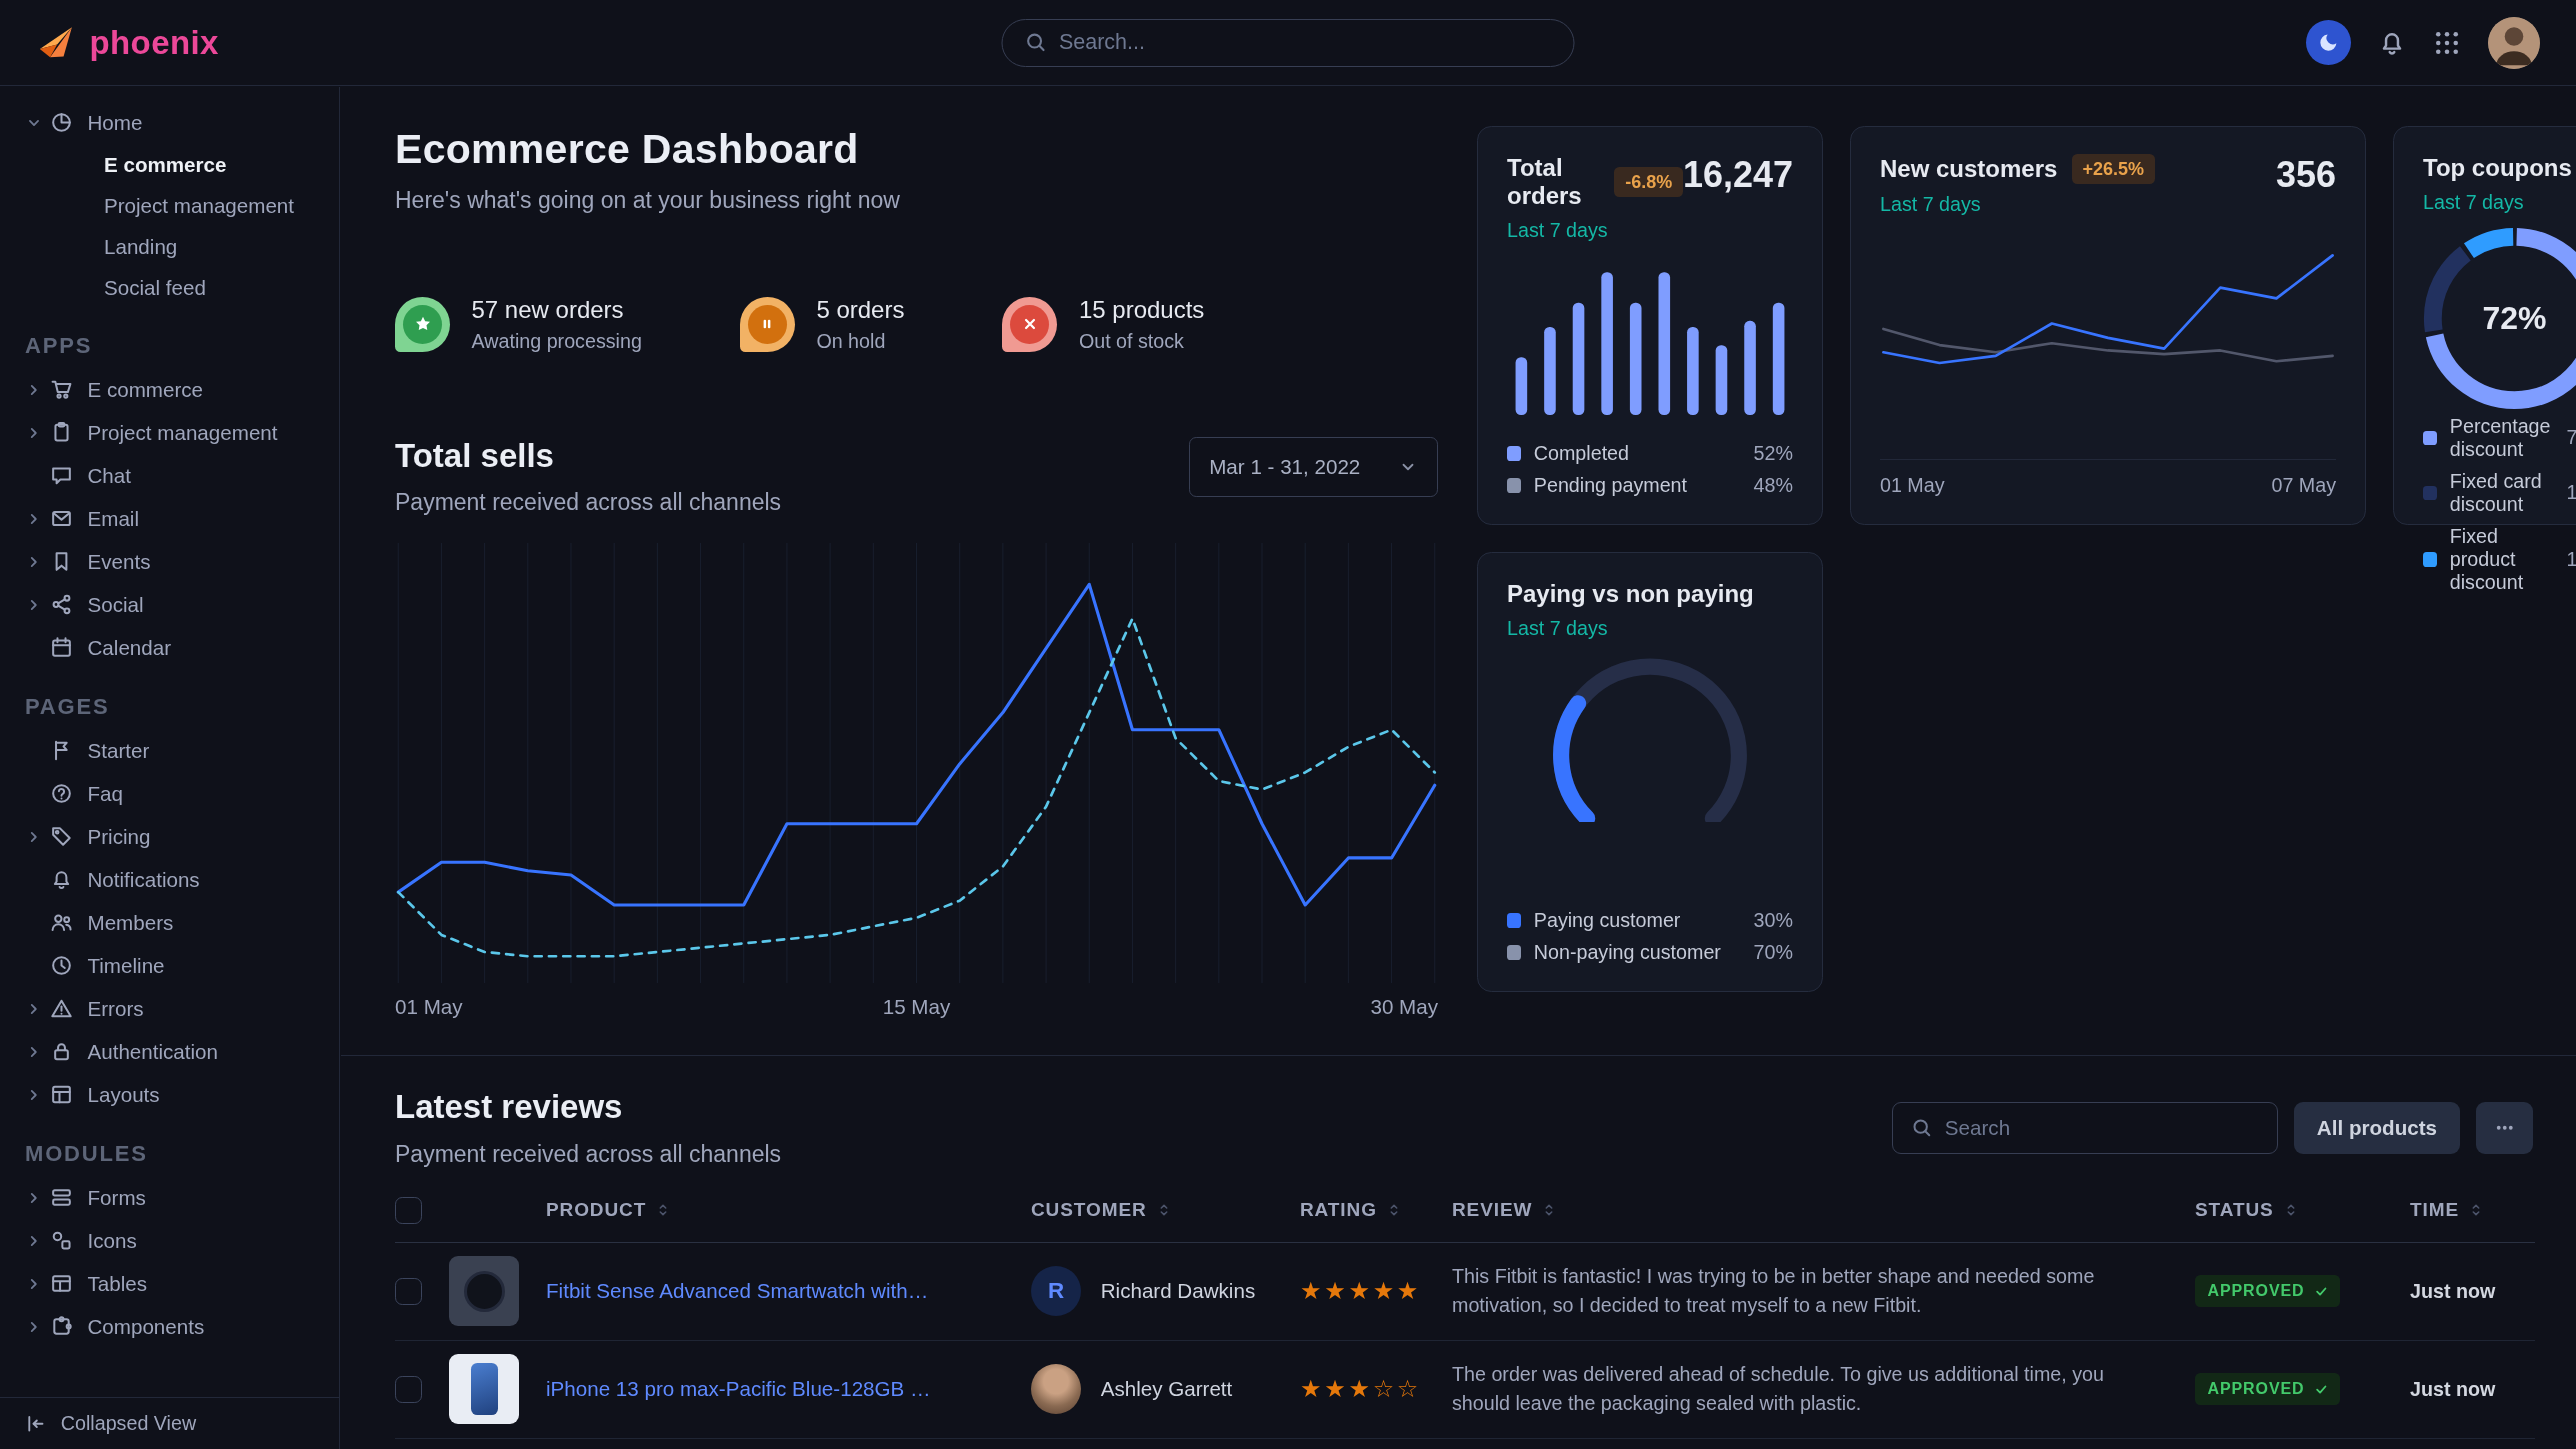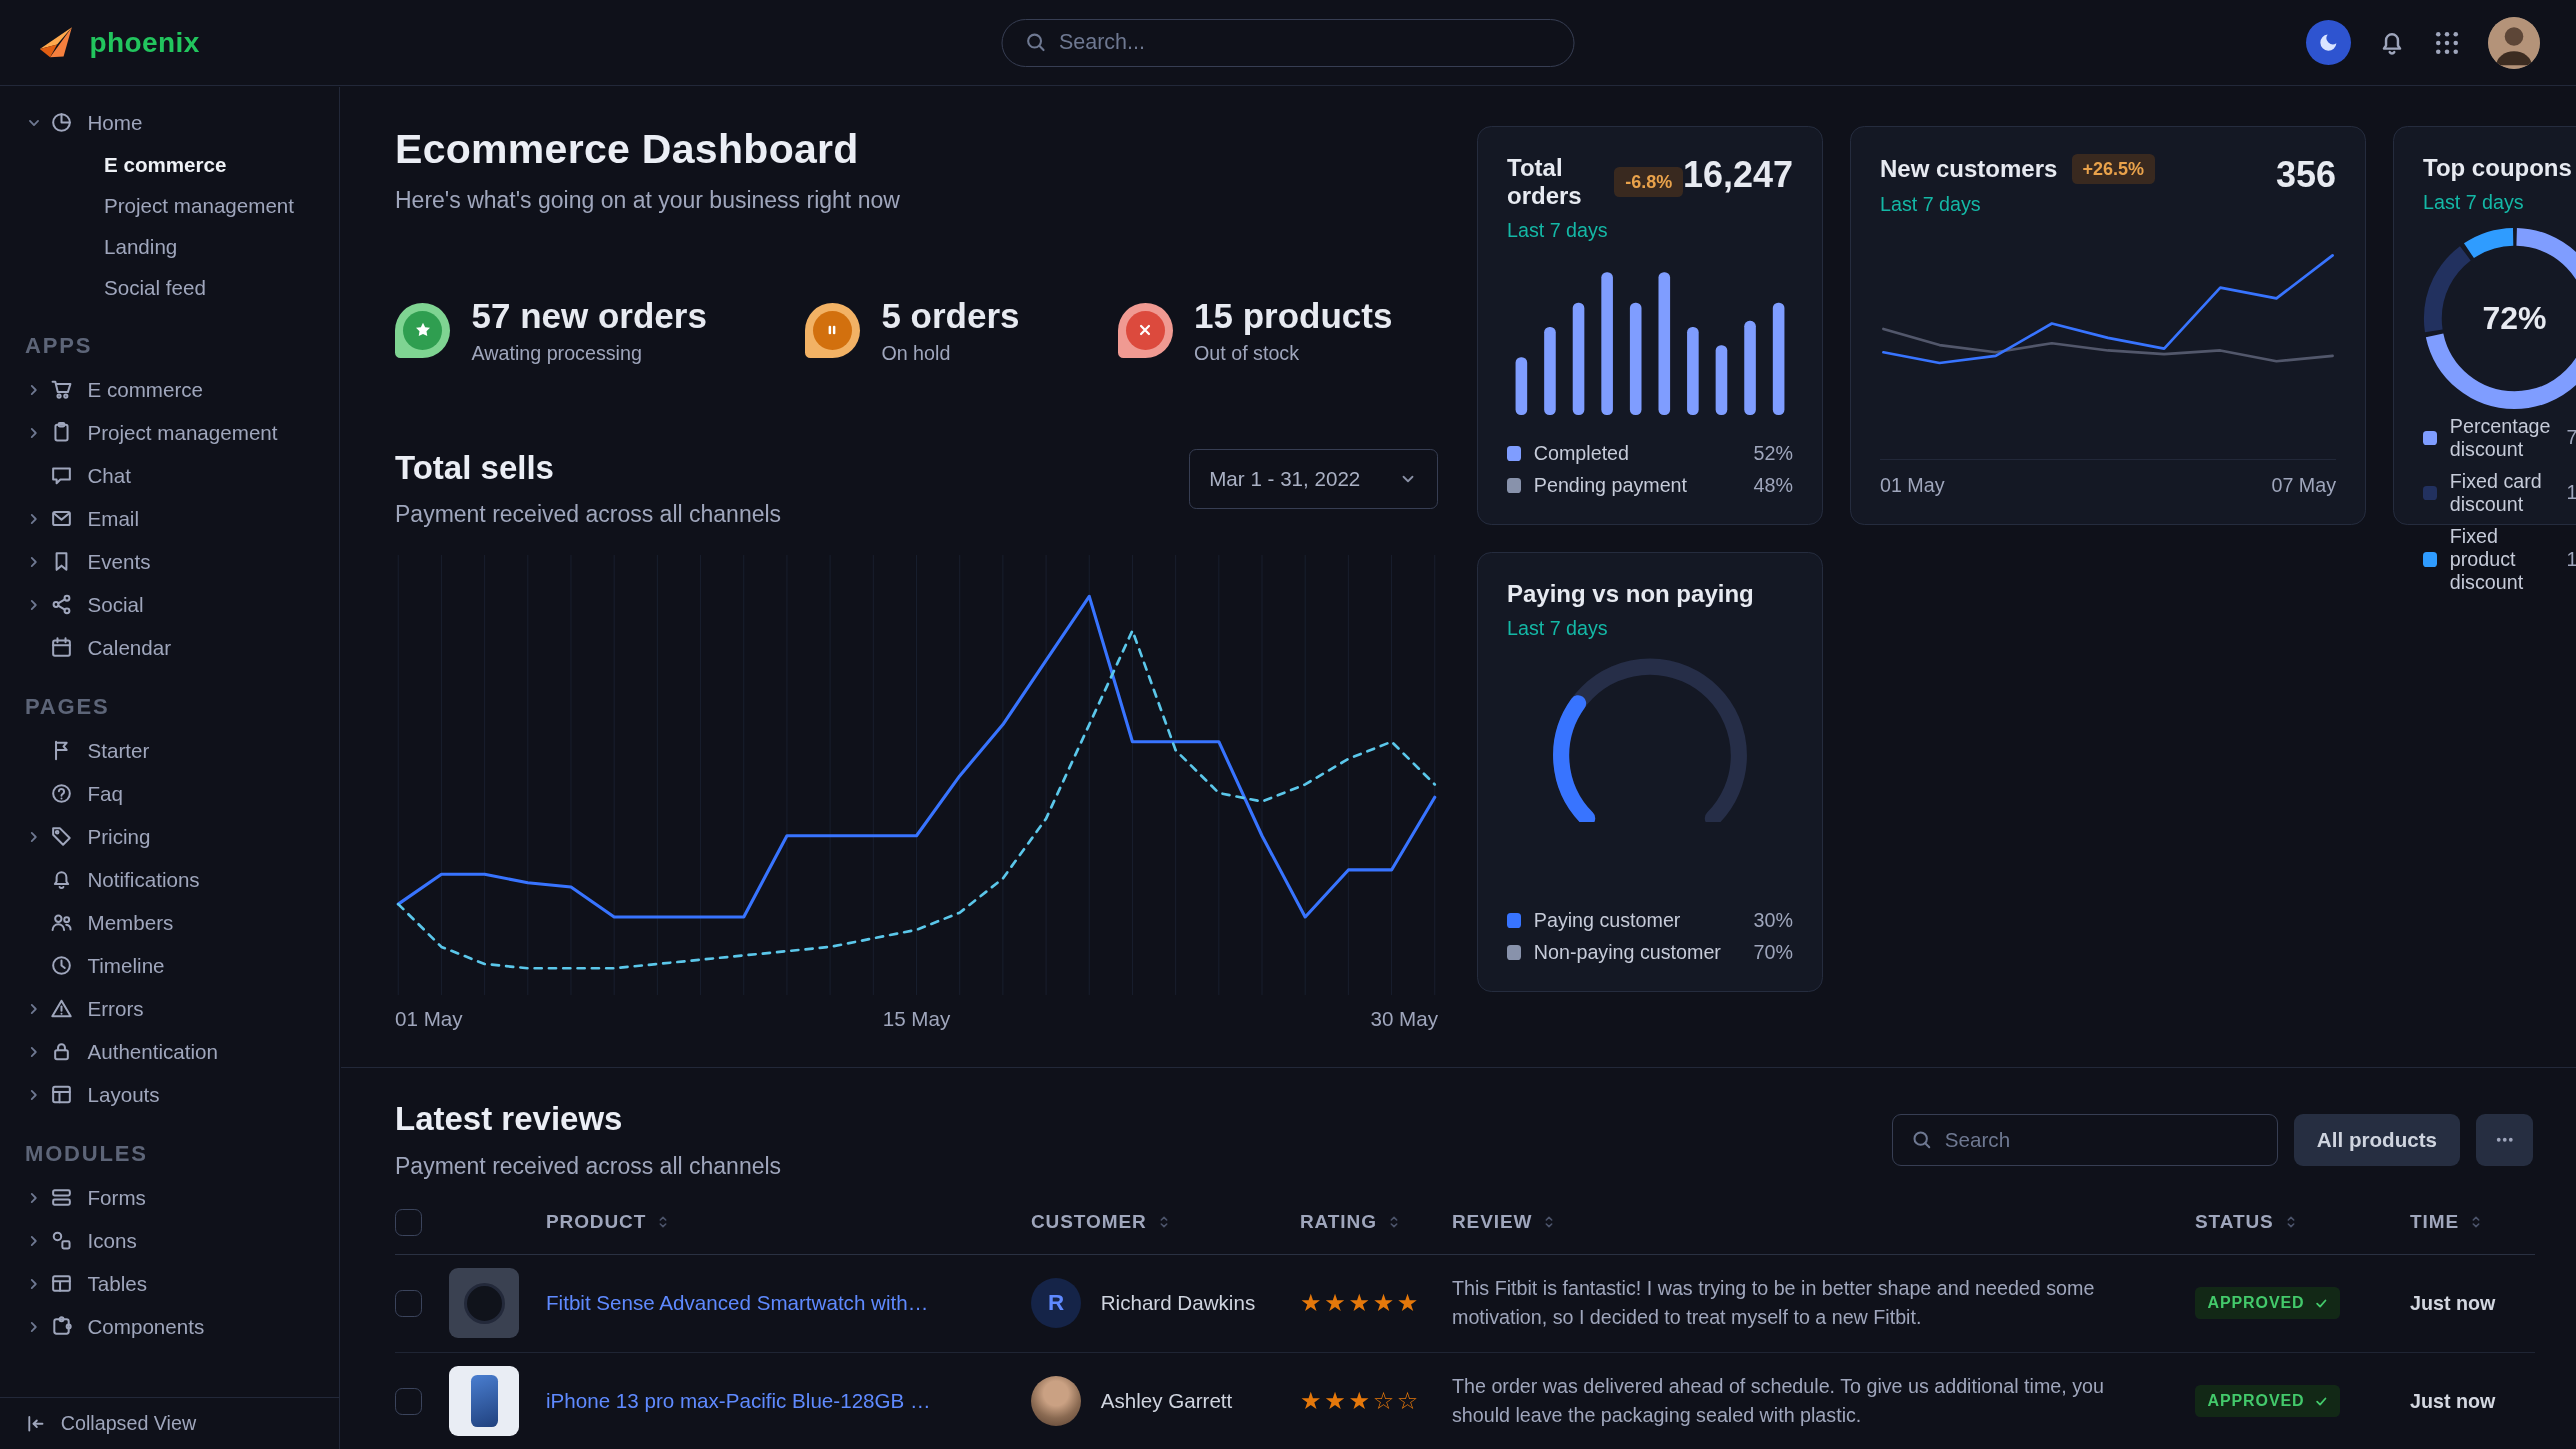--- a/index.html
+++ b/index.html
@@ -6,21 +6,21 @@
   html,body{background:#0c0e15}
   .app{position:relative;width:2576px;height:1449px;overflow:hidden;background:#0f111a;
        font-family:"Liberation Sans",sans-serif;color:#9fa6bc}
   svg{display:block}
   button{font-family:inherit}
 
   
   .navbar{height:86px;display:flex;align-items:center;padding:0 36px;border-bottom:0.9px solid #222839;position:relative;z-index:3;background:#0f111a}
   .brand{display:flex;align-items:center;gap:12.5px;cursor:pointer}
   .logo{width:41px;height:41px}
-  .brand-name{font-size:28px;font-weight:700;color:#22c55e;letter-spacing:0.4px}
+  .brand-name{font-size:33px;font-weight:700;color:#ec4899;letter-spacing:0.4px}
   .nav-search{position:absolute;left:50%;transform:translateX(-50%);width:573px;height:48px;border:0.9px solid #373e53;border-radius:24px;display:flex;align-items:center;gap:12.5px;padding:0 21.5px;color:#6e7891;background:#0f111a}
   .nav-search svg{width:22.4px;height:22.4px}
   .nav-search input{flex:1;background:transparent;border:none;outline:none;color:#cfd3de;font-size:21.5px;font-family:inherit}
   .nav-search input::placeholder{color:#6e7891}
   .nav-right{margin-left:auto;display:flex;align-items:center;gap:27px}
   .nav-circle{width:45px;height:45px;border-radius:50%;background:#2e54d0;border:none;display:flex;align-items:center;justify-content:center;color:#d9e4ff;cursor:pointer}
   .nav-circle svg{width:23px;height:23px}
   .nav-icon{background:none;border:none;color:#9fa6bc;cursor:pointer;display:flex}
   .nav-icon svg{width:28px;height:28px}
   .avatar-btn{width:52px;height:52px;border-radius:50%;overflow:hidden;border:none;padding:0;cursor:pointer;background:#8d7b6a}
@@ -45,21 +45,21 @@
   h1{font-size:41px;font-weight:700;color:#ebeef5;letter-spacing:0.3px}
   .subtitle{font-size:23px;color:#9fa6bc;margin-top:14.3px}
   .stats{display:flex;gap:98px;margin-top:82px;align-items:center}
   .stat{display:flex;align-items:center;gap:21.5px}
   .blob{width:55px;height:55px;border-radius:52% 52% 52% 10%;display:flex;align-items:center;justify-content:center}
   .coin{width:39px;height:39px;border-radius:50%;display:flex;align-items:center;justify-content:center;color:#fff}
   .coin svg{width:18px;height:18px}
   .blob.green{background:#7fd492}.blob.green .coin{background:#2f9e50}
   .blob.orange{background:#f2b265}.blob.orange .coin{background:#d2700e}
   .blob.red{background:#f09a92}.blob.red .coin{background:#dc4a3d}
-  .stat-value{font-size:35px;font-weight:700;color:#e7eaf1}
+  .stat-value{font-size:24px;font-weight:400;color:#e7eaf1}
   .stat-cap{font-size:19.7px;color:#9fa6bc;margin-top:5.4px}
   .sells-head{display:flex;justify-content:space-between;align-items:flex-start;margin-top:84px}
   h2{font-size:33px;font-weight:700;color:#ebeef5}
   .date-select{display:flex;align-items:center;gap:39px;height:60px;padding:0 19.7px;background:transparent;border:0.9px solid #373e53;border-radius:7.2px;color:#aab1c4;font-size:20.6px;cursor:pointer}
   .date-select svg{width:18px;height:18px;color:#8a91a6}
   .chart-main{height:440px;margin-top:27px;width:100%}
   .x-labels{display:flex;justify-content:space-between;font-size:20.6px;color:#9fa6bc;margin-top:12.5px}
 
   
   .right-col{flex:1;display:grid;grid-template-columns:1fr 1fr 1fr;grid-template-rows:399px 440px;gap:27px;align-content:start}

